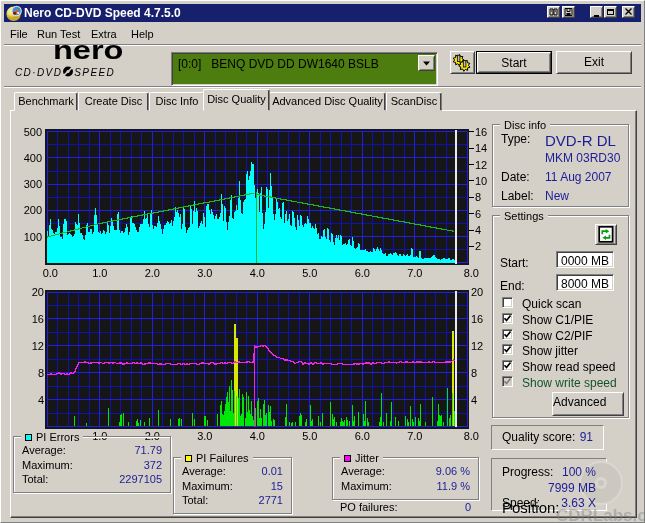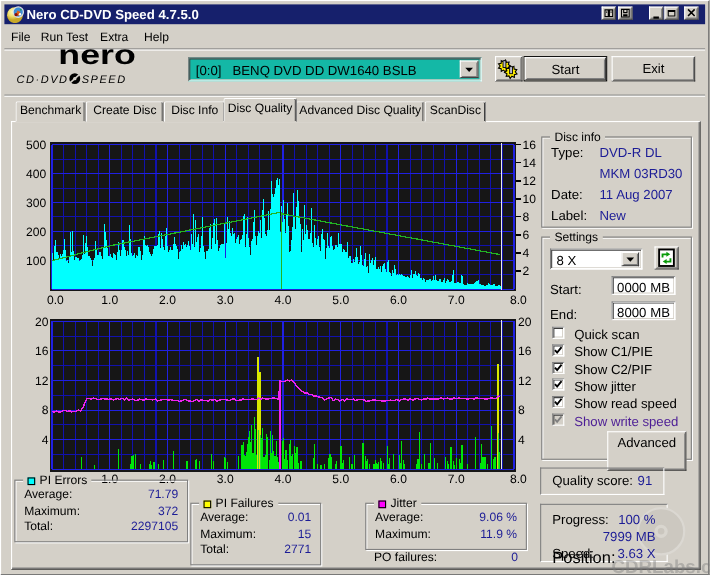--- a/index.html
+++ b/index.html
@@ -70,21 +70,21 @@
 <div class="abs" style="left:4px;top:44px;width:637px;height:1px;background:#808080"></div>
 <div class="abs" style="left:4px;top:45px;width:637px;height:1px;background:#fff"></div>
 
 <div class="abs" style="left:53px;top:36px;font-size:25px;font-weight:bold;letter-spacing:0px;transform:scaleX(1.3);transform-origin:left">nero</div>
 <div class="abs" style="left:15px;top:66px;width:152px;font-size:10px;font-weight:normal;font-style:italic;letter-spacing:1.4px;white-space:nowrap">CD·DVD<svg width="12" height="11" viewBox="0 0 13 12" style="vertical-align:-1.5px">
       <circle cx="6.5" cy="6" r="5.4" fill="#000"></circle>
       <circle cx="6.5" cy="6" r="1.7" fill="#d4d0c8"></circle>
       <path d="M1.5 10.5L11.5 1.5" stroke="#d4d0c8" stroke-width="1.6"></path>
     </svg>SPEED</div>
 
-<div class="abs" style="left:171px;top:52px;width:267px;height:22px;border:1px solid;border-color:#808080 #fff #fff #808080;box-shadow:inset 1px 1px 0 #404040, inset -1px -1px 0 #d4d0c8;background:#14b8a6">
+<div class="abs" style="left:171px;top:52px;width:267px;height:34px;border:1px solid;border-color:#808080 #fff #fff #808080;box-shadow:inset 1px 1px 0 #404040, inset -1px -1px 0 #d4d0c8;background:#4d7c0f">
  <div class="abs" style="left:6px;top:4px;font-size:12px;white-space:nowrap">[0:0]&nbsp;&nbsp;&nbsp;BENQ DVD DD DW1640 BSLB</div>
  <div class="abs raised" style="right:2px;top:2px;width:17px;height:16px">
   <svg width="15" height="14" viewBox="0 0 15 14" style="position:absolute;left:0;top:0">
         <path d="M4 5.5h7l-3.5 4z" fill="#000"></path>
       </svg>
  </div>
 </div>
 
 <div class="abs raised" style="left:450px;top:51px;width:25px;height:23px">
     <svg width="23" height="21" viewBox="0 0 23 21" style="position:absolute;left:0;top:0">
@@ -173,21 +173,21 @@
 <text x="414.8" y="439.5" font-size="11" text-anchor="middle" fill="#000">7.0</text>
 <text x="471.3" y="439.5" font-size="11" text-anchor="middle" fill="#000">8.0</text>
 </svg>
 
 <div class="grp" style="left:492px;top:119px;width:137px;height:88px">
  <div class="bord"></div>
     <div class="glab">Disc info</div>
  <div class="row" style="top:13px;font-size:12px">
       <span>Type:</span>
     </div>
- <div class="row navy" style="top:13px;left:53px;font-size:12px">
+ <div class="row navy" style="top:13px;left:53px;font-size:15px">
       <span>DVD-R DL</span>
     </div>
  <div class="row navy" style="top:32px;left:53px;font-size:12px">
       <span>MKM 03RD30</span>
     </div>
  <div class="row" style="top:51px;font-size:12px">
       <span>Date:</span>
     </div>
  <div class="row navy" style="top:51px;left:53px;font-size:12px">
       <span>11 Aug 2007</span>
@@ -197,28 +197,20 @@
     </div>
  <div class="row navy" style="top:70px;left:53px;font-size:12px">
       <span>New</span>
     </div>
 </div>
 
 <div class="grp" style="left:492px;top:210px;width:137px;height:208px">
  <div class="bord"></div>
     <div class="glab">Settings</div>
 
- <div class="abs" style="left:8px;top:16px;width:84px;height:19px;border:1px solid;border-color:#808080 #fff #fff #808080;box-shadow:inset 1px 1px 0 #404040, inset -1px -1px 0 #d4d0c8;background:#fff">
-  <div class="abs" style="left:5px;top:3px;font-size:12px">8 X</div>
-  <div class="abs raised" style="right:2px;top:2px;width:16px;height:13px">
-        <svg width="14" height="11" viewBox="0 0 14 11" style="position:absolute;left:0;top:0">
-          <path d="M3.5 4h7L7 8z" fill="#000"></path>
-        </svg>
-      </div>
- </div>
 
  <div class="abs raised" style="left:103px;top:14px;width:22px;height:21px">
   <svg width="20" height="19" viewBox="0 0 20 19" style="position:absolute;left:0;top:0">
    <rect x="3.2" y="1.8" width="13.4" height="15" fill="#fff" stroke="#000" stroke-width="1.7"></rect>
    <g stroke="#0a9b0a" stroke-width="1.7" fill="none">
     <path d="M6.3 9.2 V6.2 H10.5"></path>
     <path d="M13.5 9.8 V12.8 H9.3"></path>
    </g>
    <path d="M9.8 3.9 L13.3 6.2 L9.8 8.5 Z" fill="#0a9b0a"></path>
    <path d="M10 10.5 L6.5 12.8 L10 15.1 Z" fill="#0a9b0a"></path>
@@ -256,22 +248,22 @@
       <svg class="ck" width="9" height="9" viewBox="0 0 9 9">
         <path d="M1.5 4.2L3.5 6.5L7.5 1.5" fill="none" stroke="#000" stroke-width="1.7"></path>
       </svg>
     </div>
  <div class="abs" style="left:30px;top:150px;font-size:12px">Show read speed</div>
  <div class="cb" style="left:10px;top:166px;background:#d4d0c8">
       <svg class="ck" width="9" height="9" viewBox="0 0 9 9">
         <path d="M1.5 4.2L3.5 6.5L7.5 1.5" fill="none" stroke="#808080" stroke-width="1.7"></path>
       </svg>
     </div>
- <div class="abs" style="left:30px;top:166px;font-size:12px;color:#4c1d95">Show write speed</div>
- <div class="abs raised" style="left:60px;top:182px;width:72px;height:36px;text-align:center;font-size:12px;line-height:18px">Advanced</div>
+ <div class="abs" style="left:30px;top:166px;font-size:12px;color:#14532d">Show write speed</div>
+ <div class="abs raised" style="left:60px;top:182px;width:72px;height:24px;text-align:left;font-size:12px;line-height:18px">Advanced</div>
 </div>
 
 <div class="abs" style="left:491px;top:425px;width:113px;height:25px;border:1px solid;border-color:#808080 #fff #fff #808080">
  <div class="abs" style="left:10px;top:4px;font-size:12px">Quality score:</div>
  <div class="abs navy" style="right:10px;top:4px;font-size:12px">91</div>
 </div>
 
 <div class="abs" style="left:491px;top:458px;width:116px;height:53px;border:1px solid;border-color:#808080 #fff #fff #808080">
  <svg width="50" height="50" viewBox="0 0 50 50" style="position:absolute;left:84px;top:0px">
   <circle cx="25" cy="24" r="21" fill="#ccc8c0"></circle>

